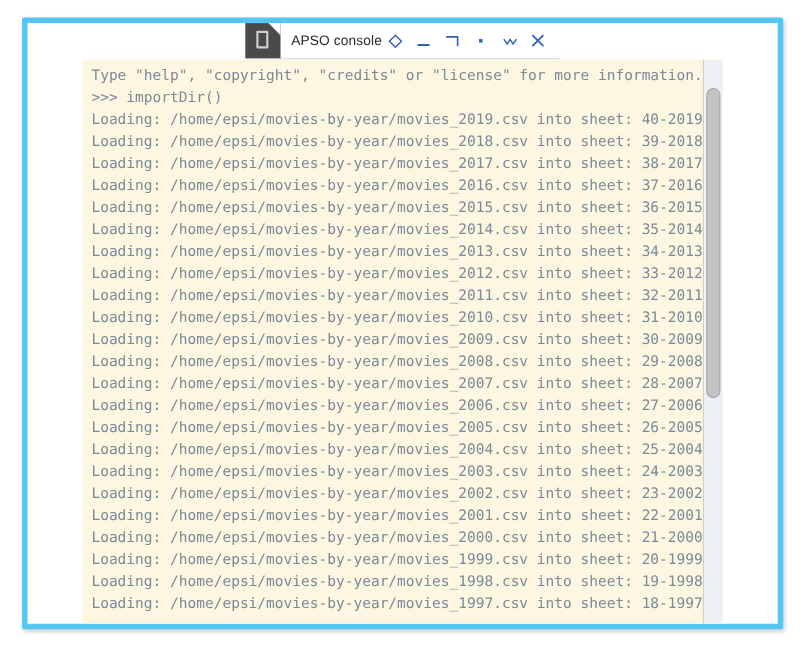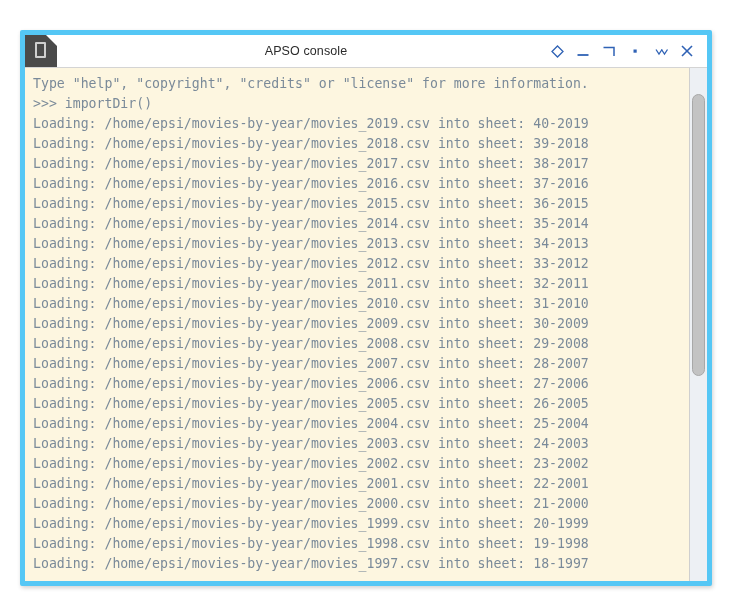--- a/index.html
+++ b/index.html
@@ -12,31 +12,32 @@
     height: 594px;
     background: #ffffff;
     font-family: "Liberation Sans", sans-serif;
     overflow: hidden;
   }
 
   
   #window {
     position: absolute;
     left: 20px;
-    top: 30px;
+    top: 16px;
     width: 692px;
     height: 556px;
     box-sizing: border-box;
     border: 5px solid #55c7f5;
     border-radius: 2px;
     background: #ffffff;
     box-shadow: 1px 2px 4px rgba(0,0,0,0.18);
     display: flex;
     flex-direction: column;
     overflow: hidden;
+    align-items: center;
   }
 
   
   #titlebar {
     height: 32px;
     flex: 0 0 32px;
     background: #ffffff;
     border-bottom: 1px solid #d4d4d4;
     display: flex;
     align-items: stretch;

